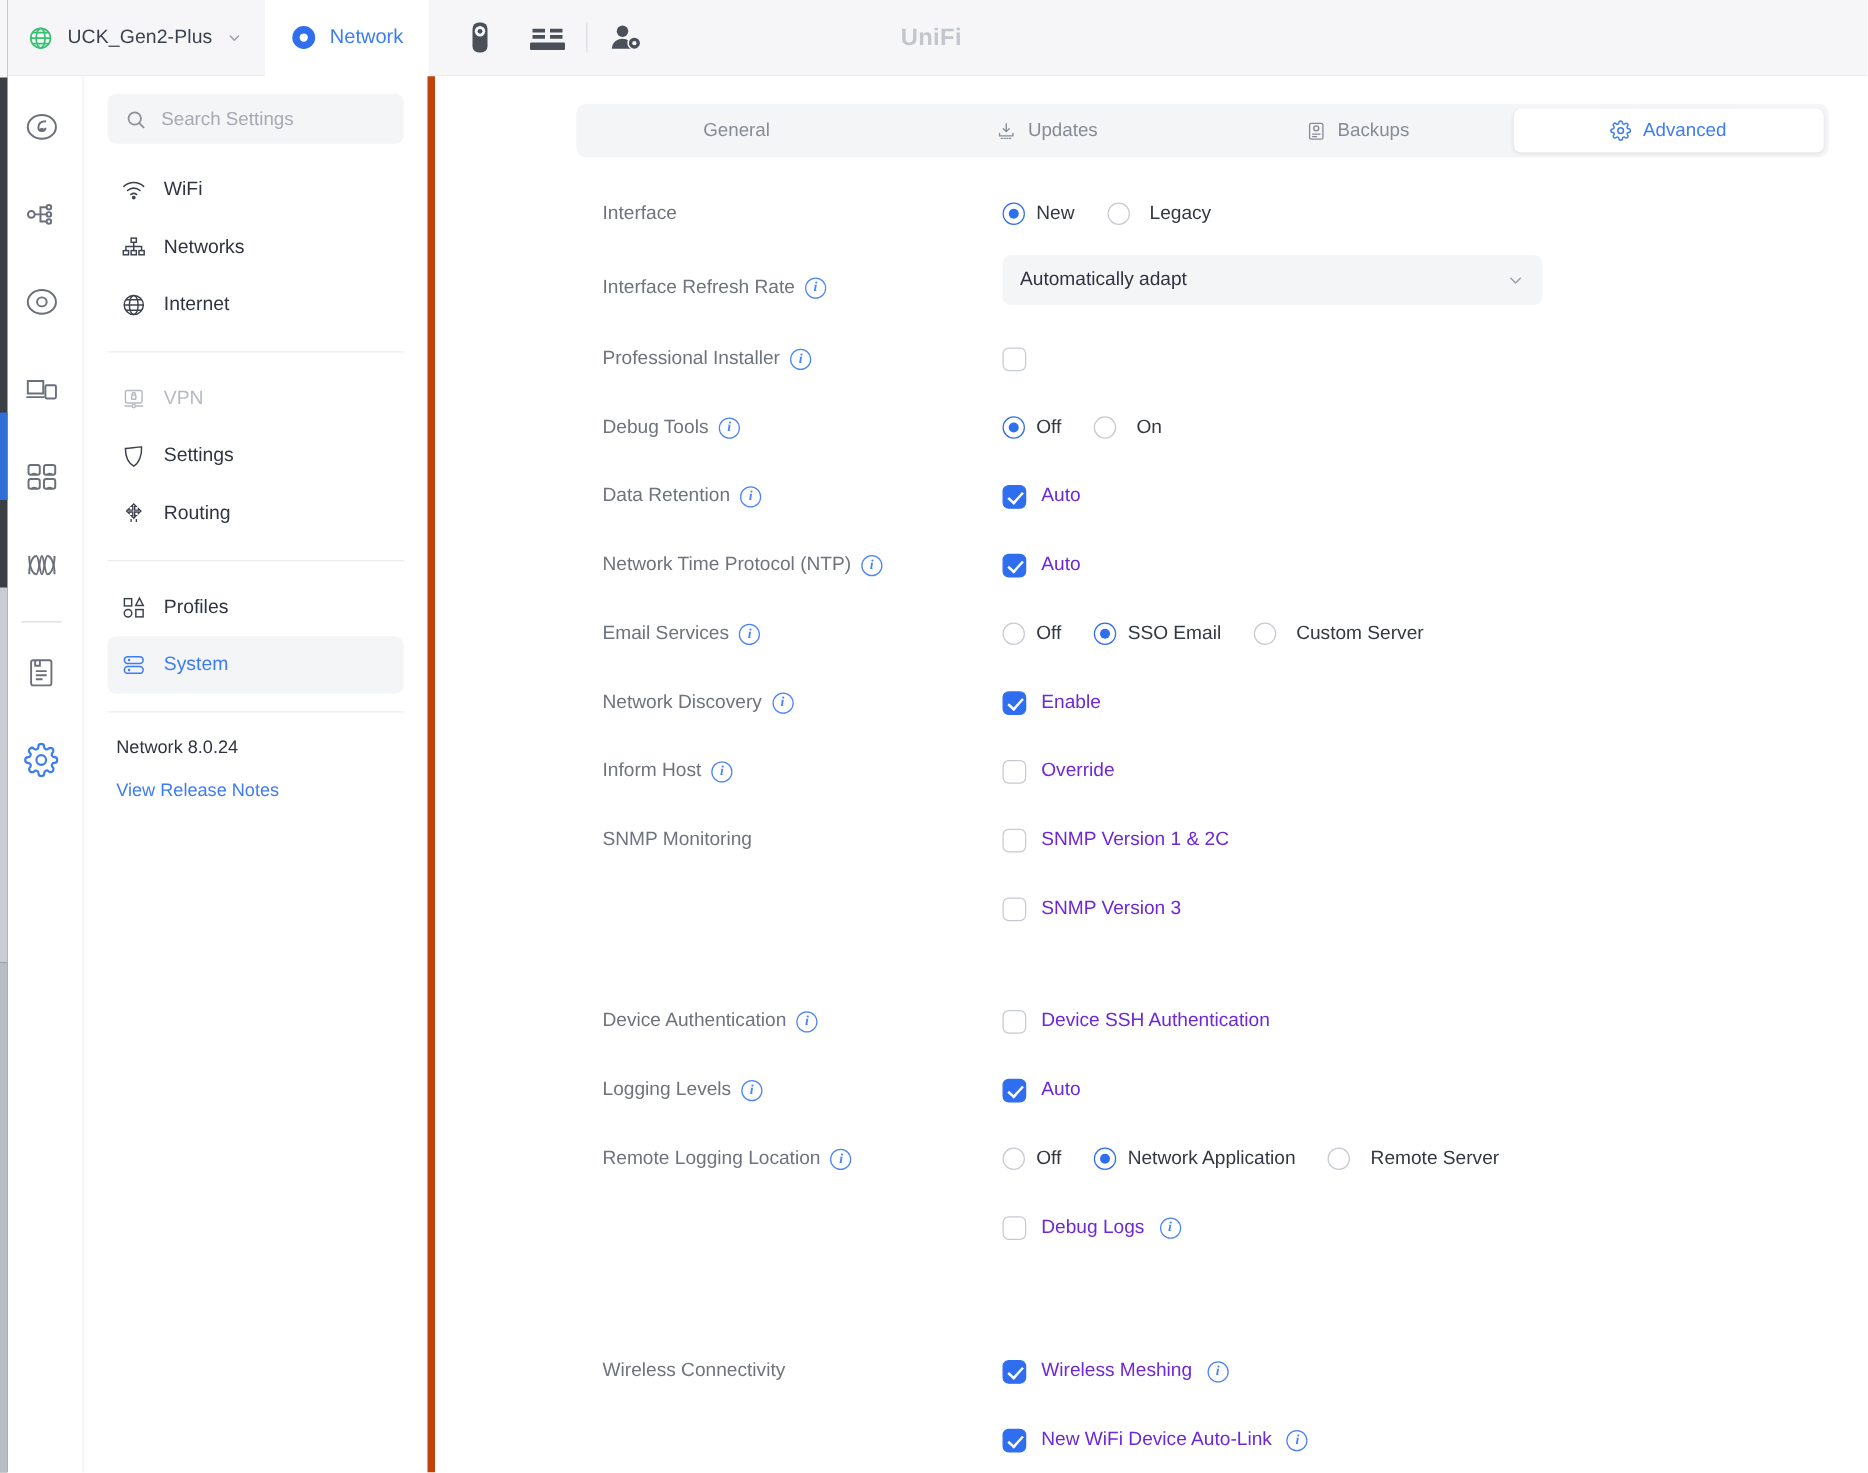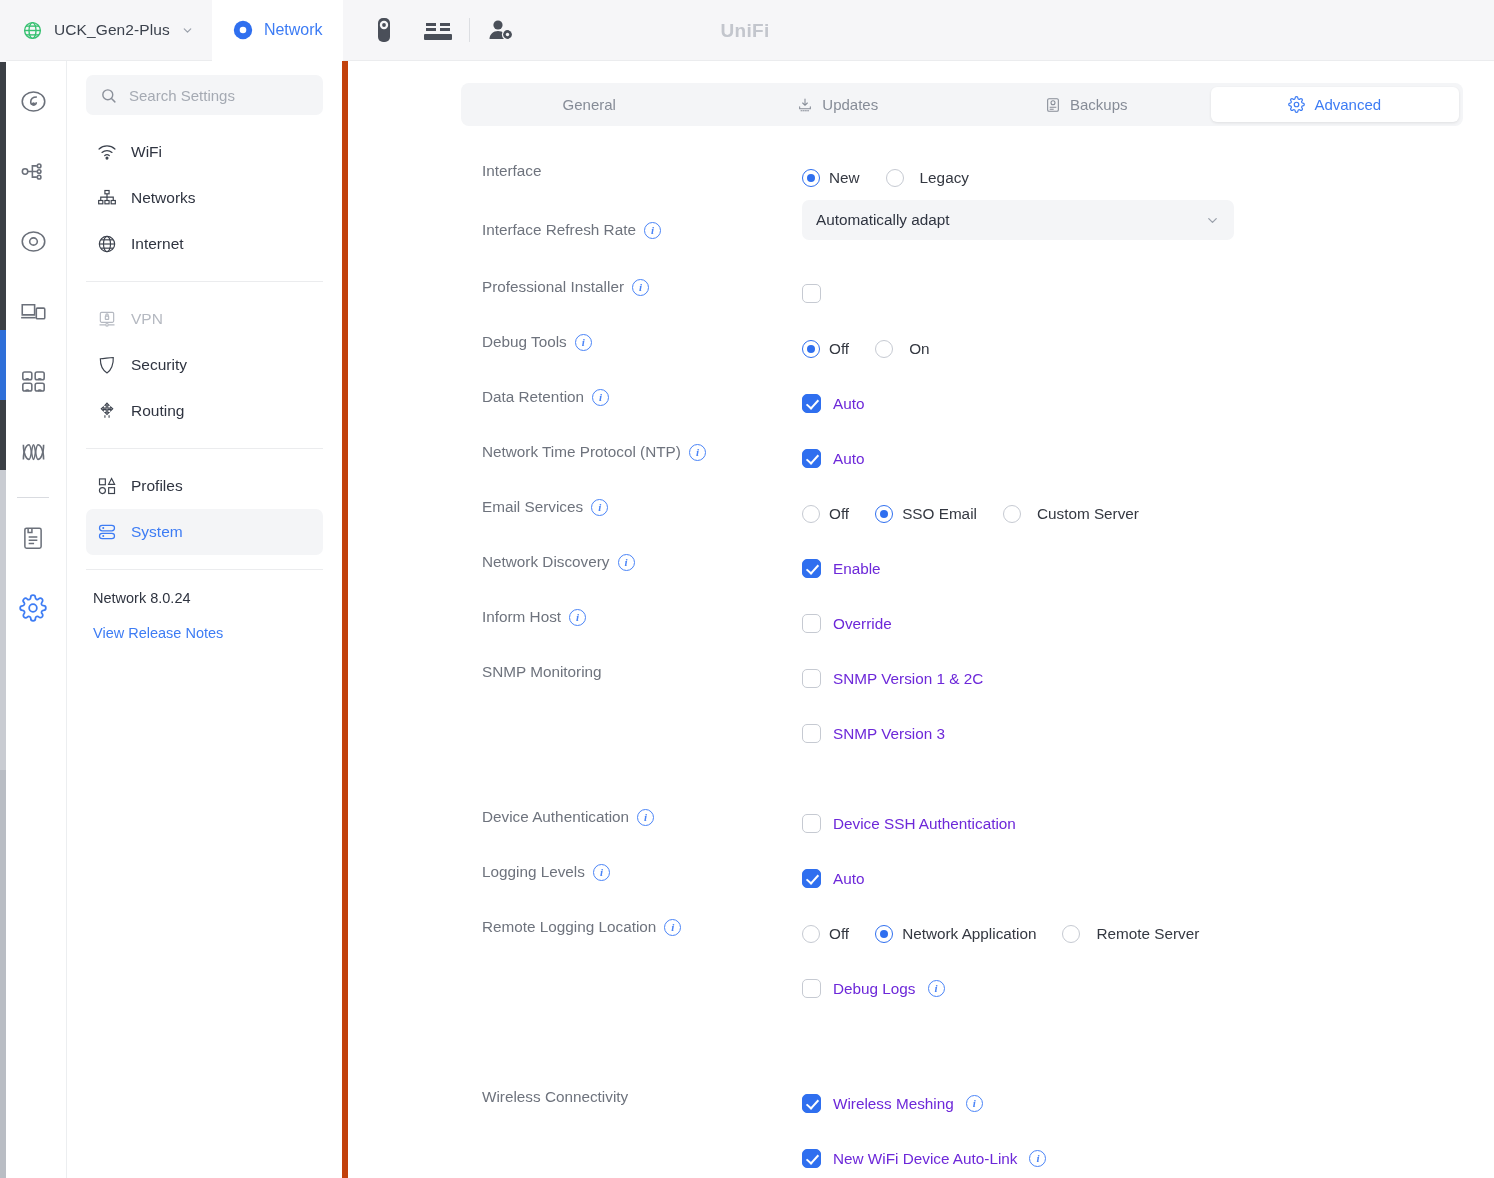--- a/index.html
+++ b/index.html
@@ -163,21 +163,21 @@
   .frow { position: relative; height: 55px; }
   .flabel {
     position: absolute; left: 134px; top: 0;
     display: flex; align-items: center; gap: 8px;
     height: 32px;
     font-size: 15.3px; color: #6e737d;
     white-space: nowrap;
   }
   .fctl {
     position: absolute; left: 454px; top: 0;
-    display: flex; align-items: flex-end; height: 32px;
+    display: flex; align-items: center; height: 32px;
   }
 
   .info-i {
     width: 17px; height: 17px; border-radius: 50%;
     border: 1.3px solid #4a84f7;
     color: #4a84f7;
     font-size: 11px; font-style: italic; font-weight: 600;
     display: inline-flex; align-items: center; justify-content: center;
     line-height: 1; cursor: pointer; flex: 0 0 auto;
     font-family: "Liberation Serif", serif;
@@ -423,21 +423,21 @@
           </svg>
         </span>
         <span class="nav-lbl">VPN</span>
       </div>
       <div class="nav-item">
         <span class="nav-ico">
           <svg width="20" height="20" viewBox="0 0 24 24" fill="none" stroke="currentColor" stroke-width="1.4">
             <path d="M4 4.5 C9 4.5 14 3 19.5 3 C20 11 17 18.5 12 21.5 C7 18.5 4 13 4 4.5 z"></path>
           </svg>
         </span>
-        <span class="nav-lbl">Security</span>
+        <span class="nav-lbl">Settings</span>
       </div>
       <div class="nav-item">
         <span class="nav-ico">
           <svg width="20" height="20" viewBox="0 0 24 24" fill="none" stroke="currentColor" stroke-width="1.3">
             <path d="M12 2.5 l2.3 2.4 h-1.4 v3.6 h3.6 v-1.4 l2.4 2.3 -2.4 2.3 v-1.4 h-3.6 v3.6 h1.4 l-2.3 2.4 -2.3-2.4 h1.4 v-3.6 h-3.6 v1.4 l-2.4-2.3 2.4-2.3 v1.4 h3.6 v-3.6 h-1.4 z"></path>
             <path d="M9.5 17 v3 M14.5 17 v3"></path>
           </svg>
         </span>
         <span class="nav-lbl">Routing</span>
       </div>

